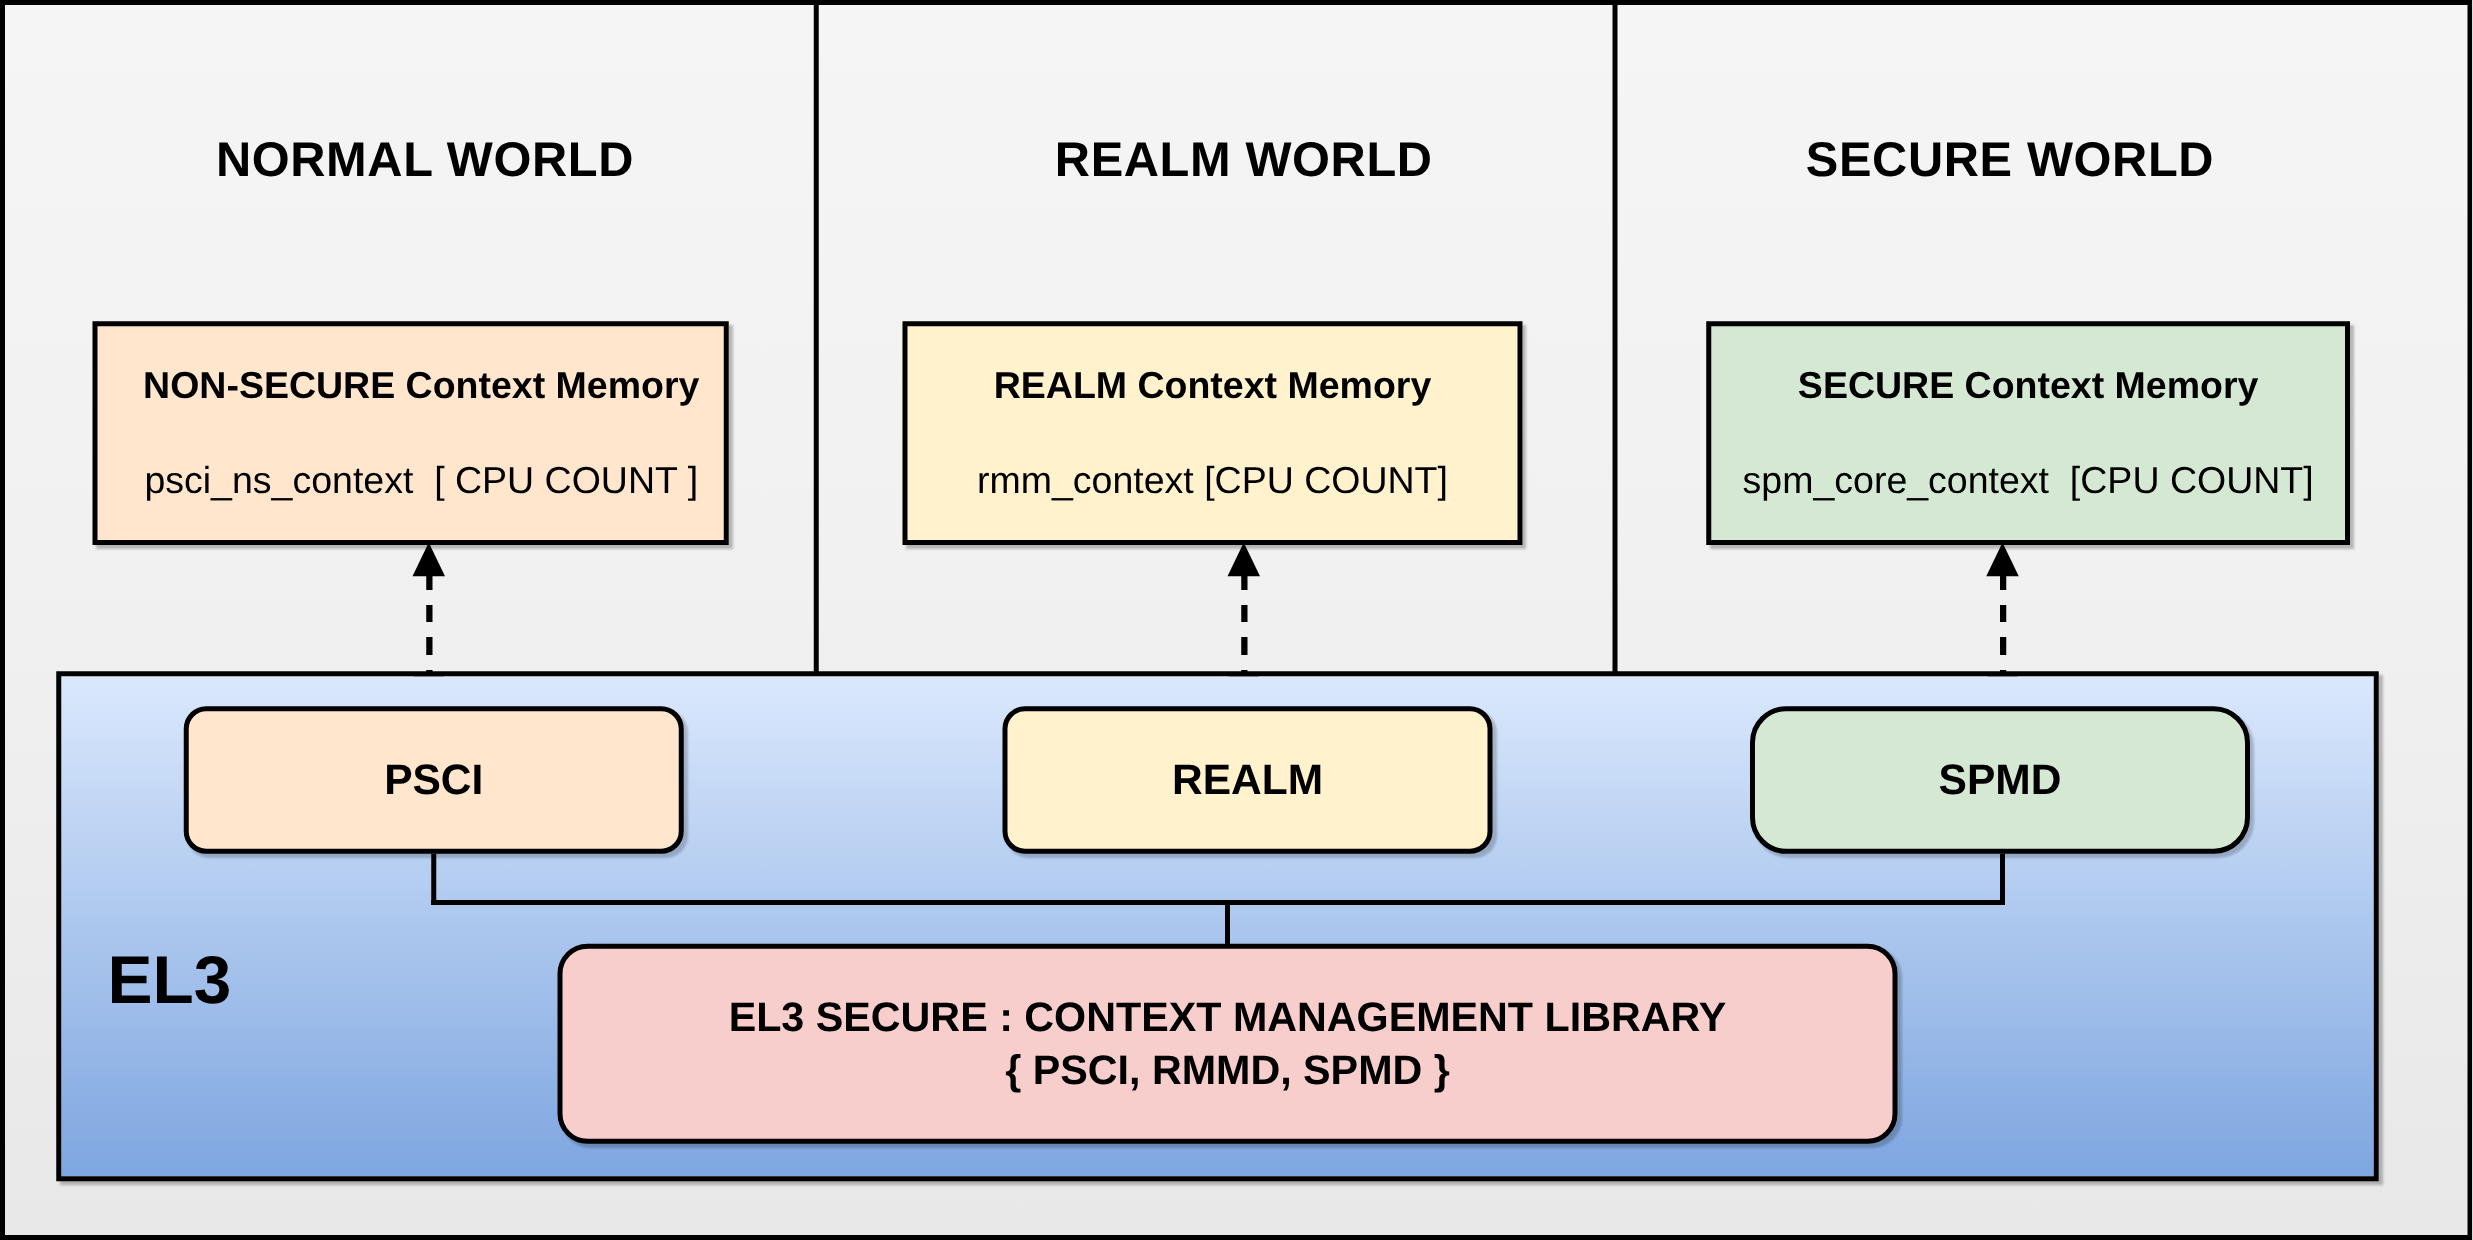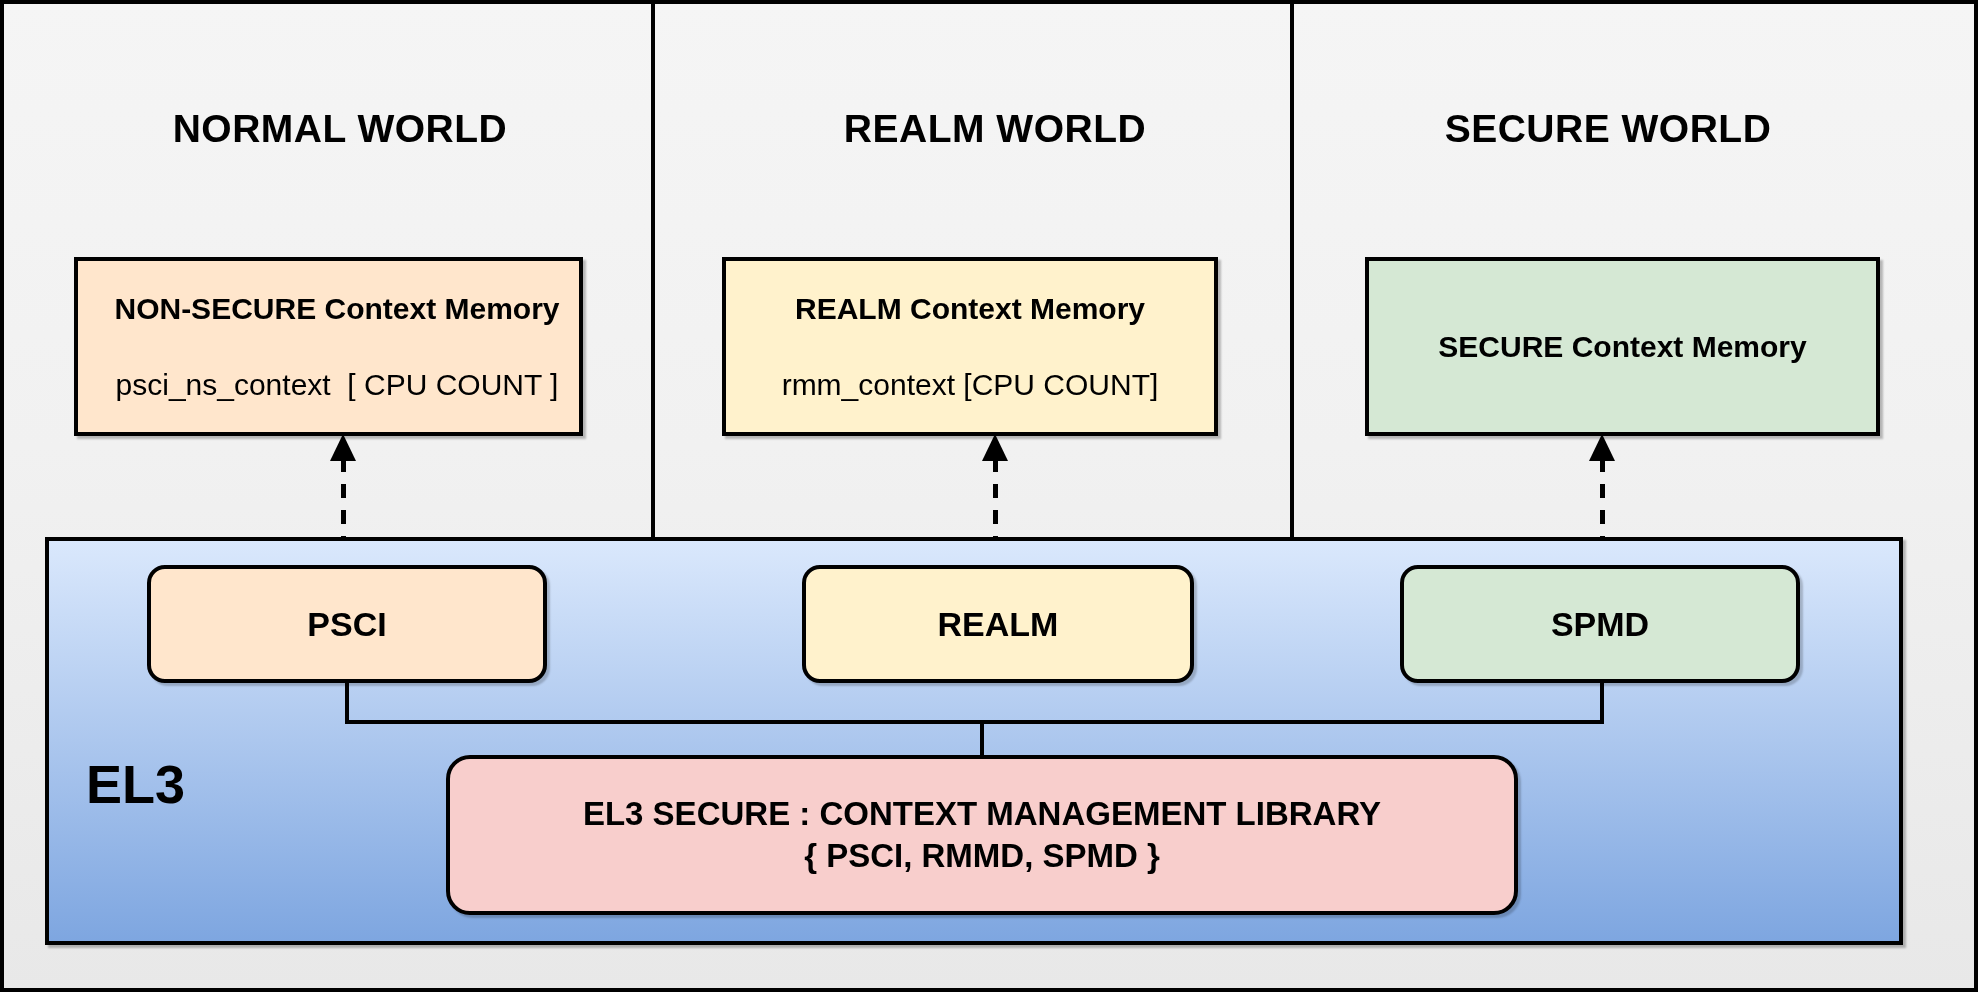--- a/index.html
+++ b/index.html
@@ -78,21 +78,21 @@
 
   .component {
     position: absolute; top: 565px; height: 118px;
     border: 4px solid #000; border-radius: 18px;
     display: flex; align-items: center; justify-content: center;
     font-size: 34px; font-weight: bold;
     box-shadow: 3px 3px 2px rgba(0,0,0,0.2);
   }
   .component.psci { left: 147px;  width: 400px; background: var(--normal-accent, #ffe6cc); }
   .component.rmmd { left: 802px;  width: 392px; background: var(--realm-accent, #fff2cc);  }
-  .component.spmd { left: 1400px; width: 400px; background: var(--secure-accent, #d5e8d4); }
+  .component.spmd { left: 1400px; width: 400px; background: var(--secure-accent, #d5e8d4); border-radius: 29px; }
 
   .conn { position: absolute; background: var(--line-black, #000); }
   .conn.v1 { left: 345px;  top: 683px; width: 4px;    height: 41px; }
   .conn.v2 { left: 1600px; top: 683px; width: 4px;    height: 41px; }
   .conn.h  { left: 345px;  top: 720px; width: 1259px; height: 4px;  }
   .conn.v3 { left: 980px;  top: 720px; width: 4px;    height: 39px; }
 
   .runtime-box {
     position: absolute; left: 446px; top: 755px; width: 1072px; height: 160px;
     border: 4px solid #000; border-radius: 24px;
@@ -118,20 +118,21 @@
   <div class="mem-box m1">
     <div class="mem-title">NON-SECURE Context Memory</div>
     <div class="mem-sub">psci_ns_context  [ CPU COUNT ]</div>
   </div>
   <div class="mem-box m2">
     <div class="mem-title">REALM Context Memory</div>
     <div class="mem-sub">rmm_context [CPU COUNT]</div>
   </div>
   <div class="mem-box m3">
     <div class="mem-title">SECURE Context Memory</div>
+    <div class="mem-sub">spm_core_context  [CPU COUNT]</div>
   </div>
 
   <div>
     <div class="tri up ax1t"></div>
     <div class="dash-line ax1l"></div>
     <div class="tri down ax1t"></div>
   </div>
   <div>
     <div class="tri up ax2t"></div>
     <div class="dash-line ax2l"></div>

